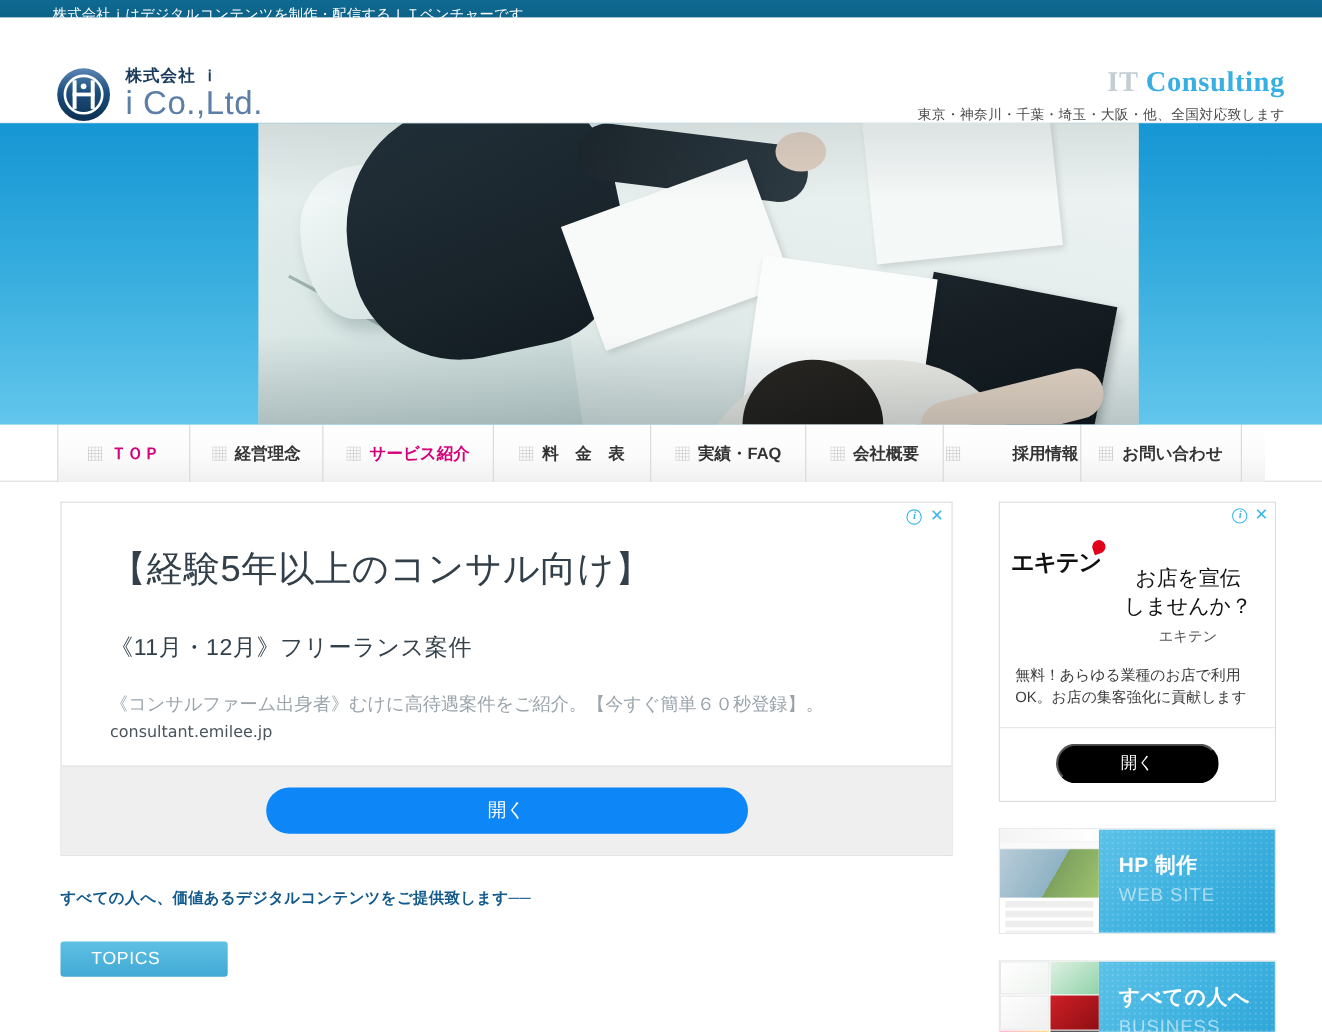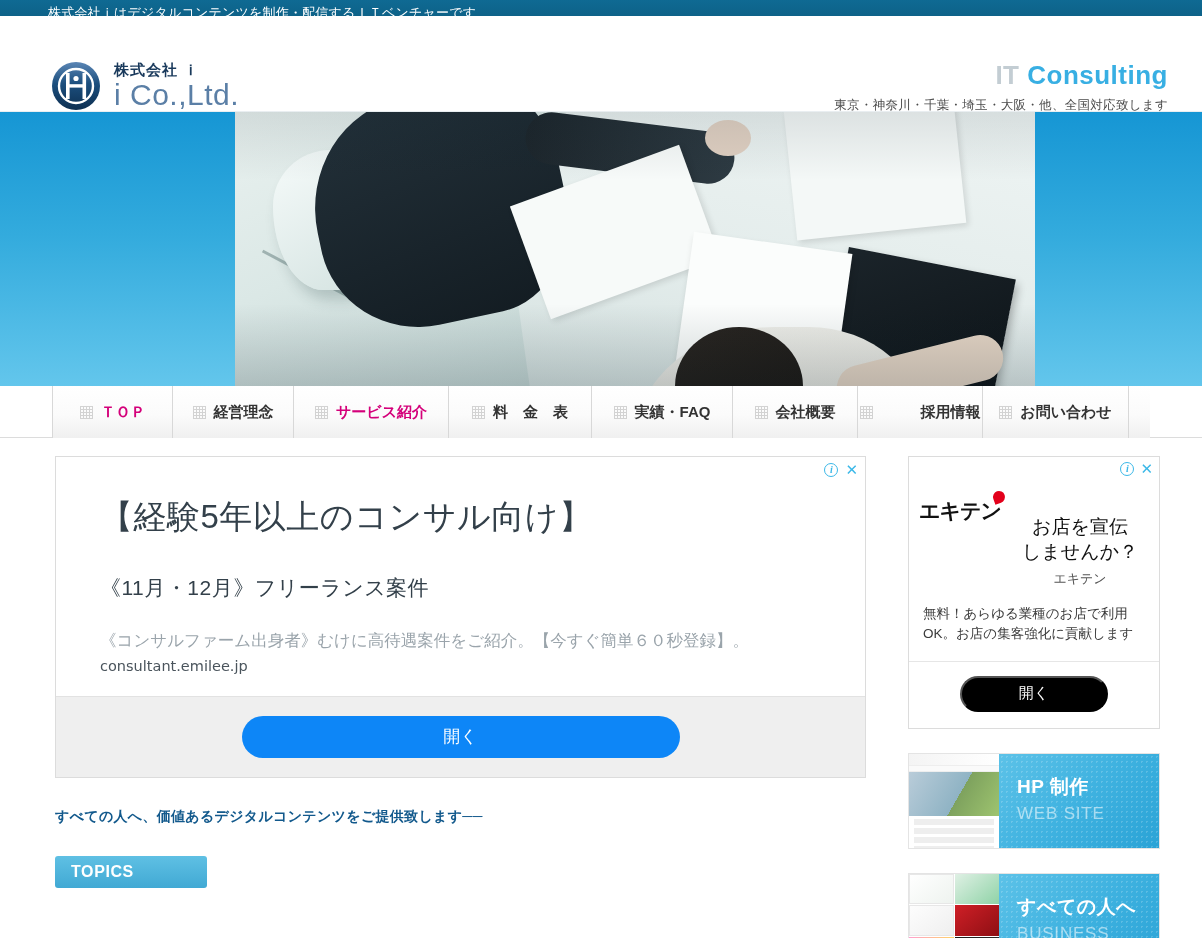--- a/index.html
+++ b/index.html
@@ -39,21 +39,21 @@
     font-size: 15px; font-weight: bold; color: #1a3a5c;
     letter-spacing: 1px; margin-bottom: 3px;
   }
   .logo-en {
     font-size: 30px; color: #5b7fa6; letter-spacing: .5px;
     font-weight: 400;
   }
   .header-right {
     position: absolute; right: 34px; top: 44px; text-align: right;
   }
-  .hr-title { font-size: 26px; font-weight: bold; letter-spacing: .5px; }
+  .hr-title { font-size: 26px; font-weight: bold; letter-spacing: .5px; font-family: Liberation Serif, serif; }
   .hr-title .it { color: #c3cdd3; }
   .hr-title .consult { color: #38afe3; }
   .hr-sub { font-size: 12.5px; color: #4a4a4a; margin-top: 6px; letter-spacing: .3px; }
 
   
   .hero {
     height: 274px;
     background: linear-gradient(to bottom, #1a9ad6 0%, #35add f 40%, #5cc3ea 100%);
     background: linear-gradient(to bottom, #1696d4 0%, #33abdd 45%, #63c6ec 100%);
     position: relative;
@@ -170,22 +170,22 @@
     width: 438px; height: 42px; border-radius: 21px; background: #0d86f7;
     color: #ffffff; font-size: 17px; display: flex; align-items: center;
     justify-content: center; cursor: pointer; border: none;
     font-family: "Liberation Sans", sans-serif;
   }
 
   .tagline { margin-top: 30px; font-size: 14px; font-weight: bold; color: #12598c; letter-spacing: .3px; }
   .topics-btn {
     margin-top: 30px; width: 152px; height: 32px; border-radius: 3px;
     background: linear-gradient(to bottom, #5fc0e4 0%, #41a9d4 100%);
-    color: #ffffff; font-size: 16px; font-weight: bold;
-    display: flex; align-items: center; padding-left: 16px; letter-spacing: .6px;
+    color: #ffffff; font-size: 16px; font-weight: normal;
+    display: flex; align-items: center; padding-left: 28px; letter-spacing: .6px;
     cursor: pointer;
   }
 
   
   .ad-side {
     width: 252px; border: 1px solid #dcdcdc; background:#ffffff; position: relative;
   }
   .ads-badge { position: absolute; right: 6px; top: 5px; display:flex; gap:6px; align-items:center; }
   .ads-top { display: flex; padding: 22px 10px 6px 10px; align-items: flex-start; }
   .ekiten-logo {

